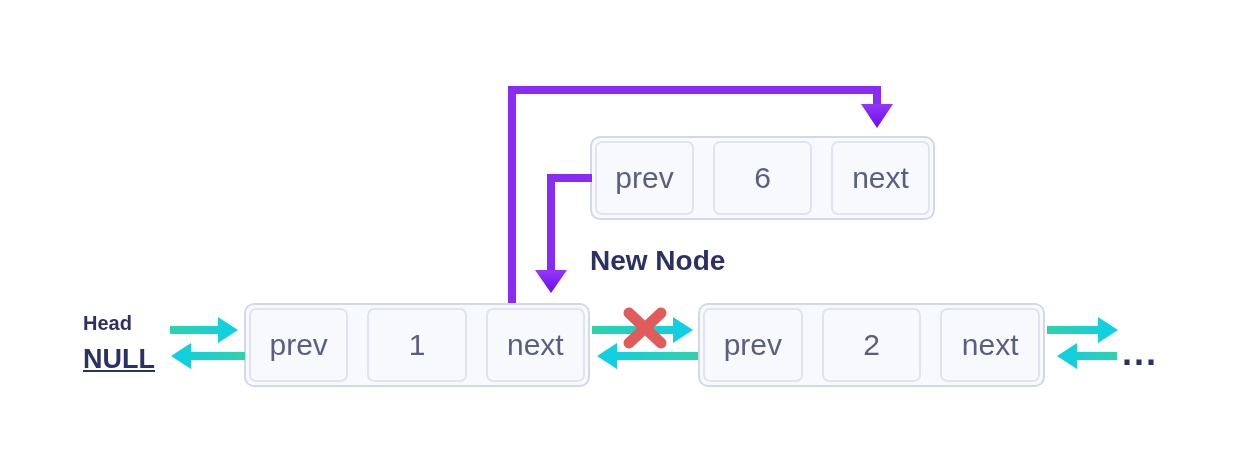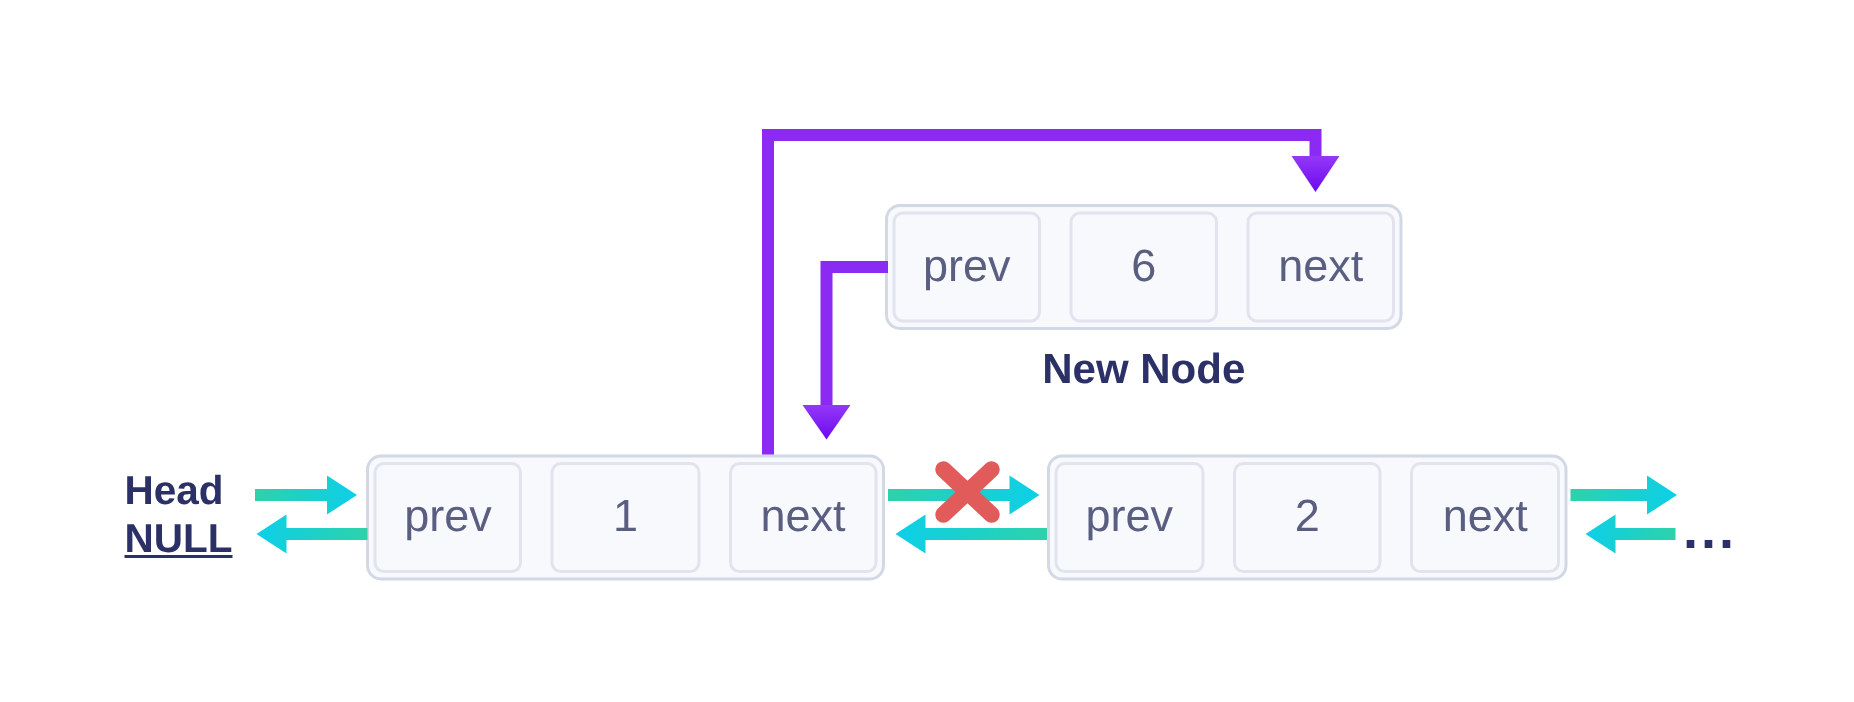--- a/index.html
+++ b/index.html
@@ -43,23 +43,23 @@
     border-radius:7px;
     font-size:30px;
     color:var(--cell-text);
   }
   .lbl{
     position:absolute;
     font-weight:bold;
     color:var(--label-text);
     line-height:1.15;
   }
-  #head-label{left:83px;top:312px;font-size:27px;}
+  #head-label{left:83px;top:312px;font-size:20px;}
   #null-label{left:83px;top:344px;font-size:27px;text-decoration:underline;}
-  #new-node-label{left:590px;top:230px;width:345px;text-align:center;font-size:28px;}
+  #new-node-label{left:590px;top:245px;width:345px;font-size:28px;}
   #ellipsis-label{left:1122px;top:332px;font-size:36px;letter-spacing:2px;}
   svg#arrow-layer{position:absolute;left:0;top:0;width:1236px;height:468px;pointer-events:none;}
   .purple-line{fill:none;stroke:var(--purple-arrow);stroke-width:8;}
   .red-x-line{stroke:var(--red-x);stroke-width:11;stroke-linecap:round;}
 </style>
 </head>
 <body>
 
 <div id="canvas">
 

